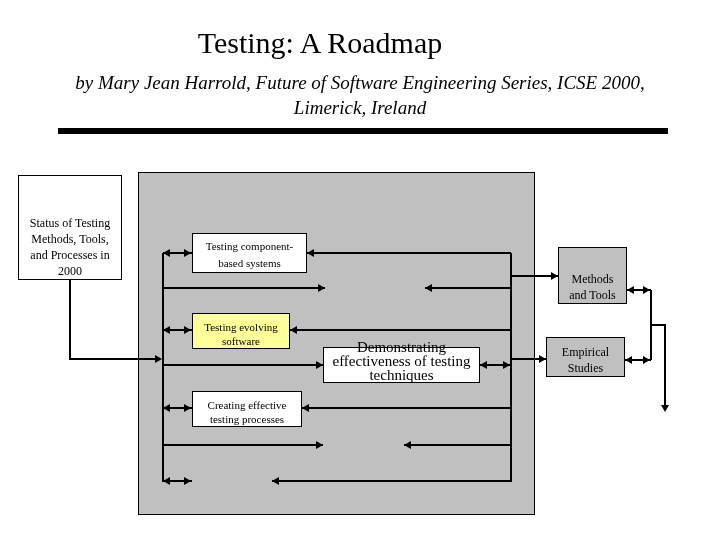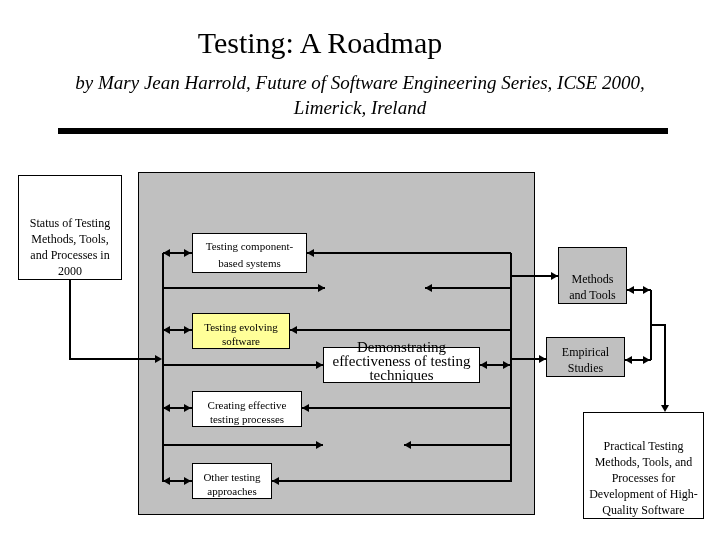--- a/index.html
+++ b/index.html
@@ -116,23 +116,20 @@
   <div class="arr arr-l" style="left:163px;top:404px;"></div>
   <div class="arr arr-r" style="left:184px;top:404px;"></div>
   <div class="hline" style="left:302px;top:407px;width:209px;"></div>
   <div class="arr arr-l" style="left:302px;top:404px;"></div>
 
   <div class="hline" style="left:163px;top:444px;width:160px;"></div>
   <div class="arr arr-r" style="left:316px;top:441px;"></div>
   <div class="hline" style="left:404px;top:444px;width:107px;"></div>
   <div class="arr arr-l" style="left:404px;top:441px;"></div>
 
-  <div class="box white" style="left:192px;top:463px;width:80px;height:36px;font-size:11px;line-height:14px;">
-    <span>Other testing approaches</span>
-  </div>
   <div class="hline" style="left:163px;top:480px;width:29px;"></div>
   <div class="arr arr-l" style="left:163px;top:477px;"></div>
   <div class="arr arr-r" style="left:184px;top:477px;"></div>
   <div class="hline" style="left:272px;top:480px;width:239px;"></div>
   <div class="arr arr-l" style="left:272px;top:477px;"></div>
 
   <div class="box gray" style="left:558px;top:247px;width:69px;height:57px;font-size:12px;line-height:16px;">
     <span>Methods and Tools</span>
   </div>
   <div class="box gray" style="left:546px;top:337px;width:79px;height:40px;font-size:12px;line-height:16px;">
@@ -150,17 +147,14 @@
   <div class="arr arr-l" style="left:627px;top:286px;"></div>
   <div class="arr arr-r" style="left:643px;top:286px;"></div>
   <div class="hline" style="left:625px;top:359px;width:26px;"></div>
   <div class="arr arr-l" style="left:625px;top:356px;"></div>
   <div class="arr arr-r" style="left:643px;top:356px;"></div>
 
   <div class="hline" style="left:650px;top:324px;width:16px;"></div>
   <div class="vline" style="left:664px;top:324px;height:84px;"></div>
   <div class="arr arr-d" style="left:661px;top:405px;"></div>
 
-  <div class="box white" style="left:583px;top:412px;width:121px;height:107px;font-size:12px;line-height:16px;">
-    <span>Practical Testing Methods, Tools, and Processes for Development of High-Quality Software</span>
-  </div>
 
 </div>
 
 </body></html>

